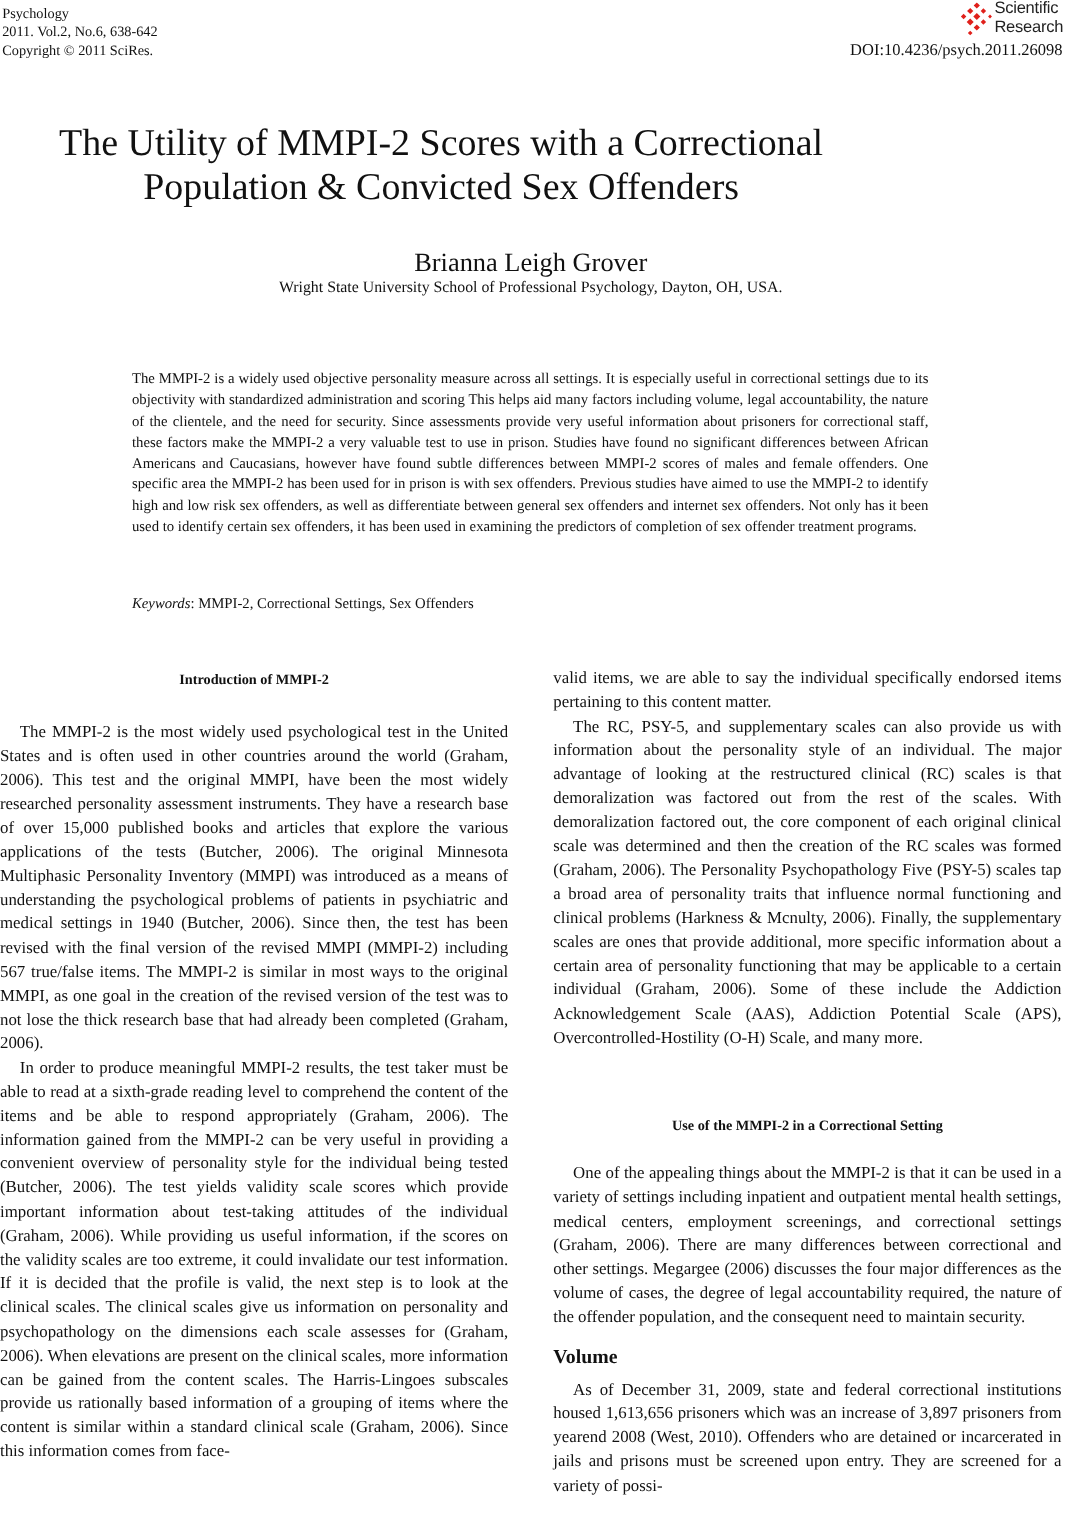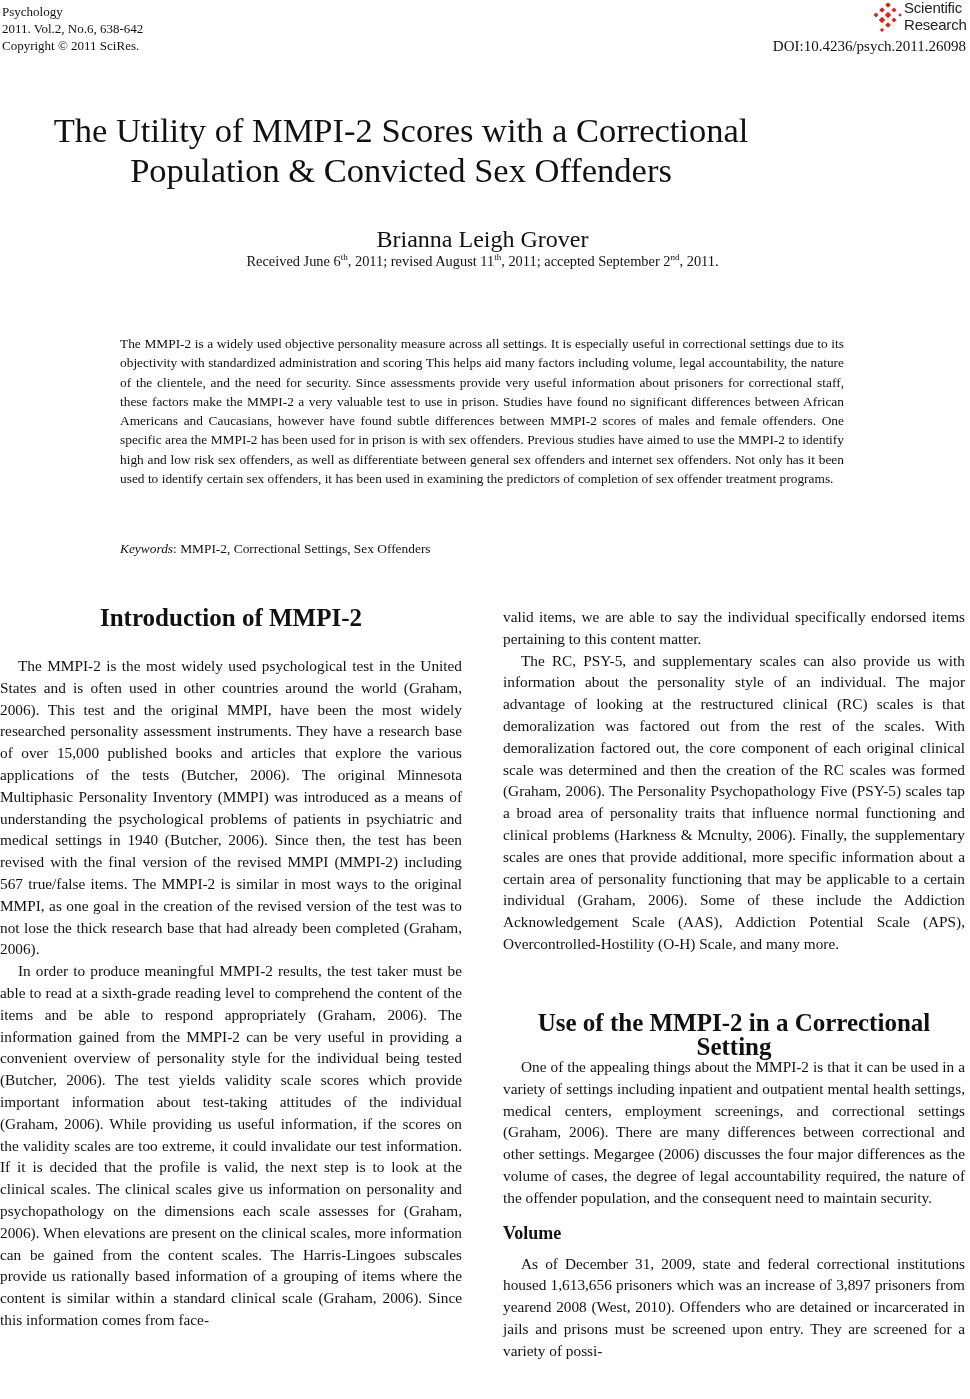--- a/index.html
+++ b/index.html
@@ -16,21 +16,21 @@
   .aff { position:absolute; left:0; width:965px; top:251px; text-align:center; font-size:14.4px; line-height:20px; }
   .aff sup { font-size:9px; line-height:0; }
   .abstract { position:absolute; left:120px; width:724px; top:334px; font-size:13.4px; line-height:19.3px; text-align:justify; }
   .keywords { position:absolute; left:120px; top:539px; font-size:13.4px; line-height:19px; }
   .keywords i { font-style:italic; }
   .col { position:absolute; font-size:15.3px; line-height:21.8px; text-align:justify; }
   .colL { left:0px; width:462px; top:655px; }
   .colR { left:503px; width:462px; top:606px; }
   .col p { margin:0; text-indent:18px; }
   .col p.noind { text-indent:0; }
-  .h1 { position:absolute; font-weight:bold; font-size:25px; line-height:24px; text-align:center; }
+  .h1 { position:absolute; font-weight:bold; font-size:13px; line-height:24px; text-align:center; }
   .h1L { left:0; width:462px; top:606px; }
   .h1R { left:503px; width:462px; top:1011px; }
   .h2 { font-weight:bold; font-size:18px; line-height:22px; margin:13px 0 9px 0; text-indent:0 !important; }
 </style>
 </head>
 <body>
 
 <div class="hdr-left">
   <div>Psychology</div>
   <div>2011. Vol.2, No.6, 638-642</div>
@@ -58,21 +58,21 @@
 
 <div class="hdr-right">DOI:10.4236/psych.2011.26098</div>
 
 <div class="title">
   <div>The Utility of MMPI-2 Scores with a Correctional</div>
   <div>Population &amp; Convicted Sex Offenders</div>
 </div>
 
 <div class="author">Brianna Leigh Grover</div>
 <div class="aff">
-  <div><span>Received June 6</span><sup>th</sup><span>, 2011; revised August 11</span><sup>th</sup><span>, 2011; accepted September 2</span><sup>nd</sup><span>, 2011.</span></div>
+  <div>Wright State University School of Professional Psychology, Dayton, OH, USA.</div>
 </div>
 
 <div class="abstract">The MMPI-2 is a widely used objective personality measure across all settings. It is especially useful in correctional settings due to its objectivity with standardized administration and scoring This helps aid many factors including volume, legal accountability, the nature of the clientele, and the need for security. Since assessments provide very useful information about prisoners for correctional staff, these factors make the MMPI-2 a very valuable test to use in prison. Studies have found no significant differences between African Americans and Caucasians, however have found subtle differences between MMPI-2 scores of males and female offenders. One specific area the MMPI-2 has been used for in prison is with sex offenders. Previous studies have aimed to use the MMPI-2 to identify high and low risk sex offenders, as well as differentiate between general sex offenders and internet sex offenders. Not only has it been used to identify certain sex offenders, it has been used in examining the predictors of completion of sex offender treatment programs.</div>
 <div class="keywords"><i>Keywords</i><span>: MMPI-2, Correctional Settings, Sex Offenders</span></div>
 
 <div class="h1 h1L">Introduction of MMPI-2</div>
 <div class="col colL">
   <p>The MMPI-2 is the most widely used psychological test in the United States and is often used in other countries around the world (Graham, 2006). This test and the original MMPI, have been the most widely researched personality assessment instruments. They have a research base of over 15,000 published books and articles that explore the various applications of the tests (Butcher, 2006). The original Minnesota Multiphasic Personality Inventory (MMPI) was introduced as a means of understanding the psychological problems of patients in psychiatric and medical settings in 1940 (Butcher, 2006). Since then, the test has been revised with the final version of the revised MMPI (MMPI-2) including 567 true/false items. The MMPI-2 is similar in most ways to the original MMPI, as one goal in the creation of the revised version of the test was to not lose the thick research base that had already been completed (Graham, 2006).</p>
   <p>In order to produce meaningful MMPI-2 results, the test taker must be able to read at a sixth-grade reading level to comprehend the content of the items and be able to respond appropriately (Graham, 2006). The information gained from the MMPI-2 can be very useful in providing a convenient overview of personality style for the individual being tested (Butcher, 2006). The test yields validity scale scores which provide important information about test-taking attitudes of the individual (Graham, 2006). While providing us useful information, if the scores on the validity scales are too extreme, it could invalidate our test information. If it is decided that the profile is valid, the next step is to look at the clinical scales. The clinical scales give us information on personality and psychopathology on the dimensions each scale assesses for (Graham, 2006). When elevations are present on the clinical scales, more information can be gained from the content scales. The Harris-Lingoes subscales provide us rationally based information of a grouping of items where the content is similar within a standard clinical scale (Graham, 2006). Since this information comes from face-</p>
 </div>

